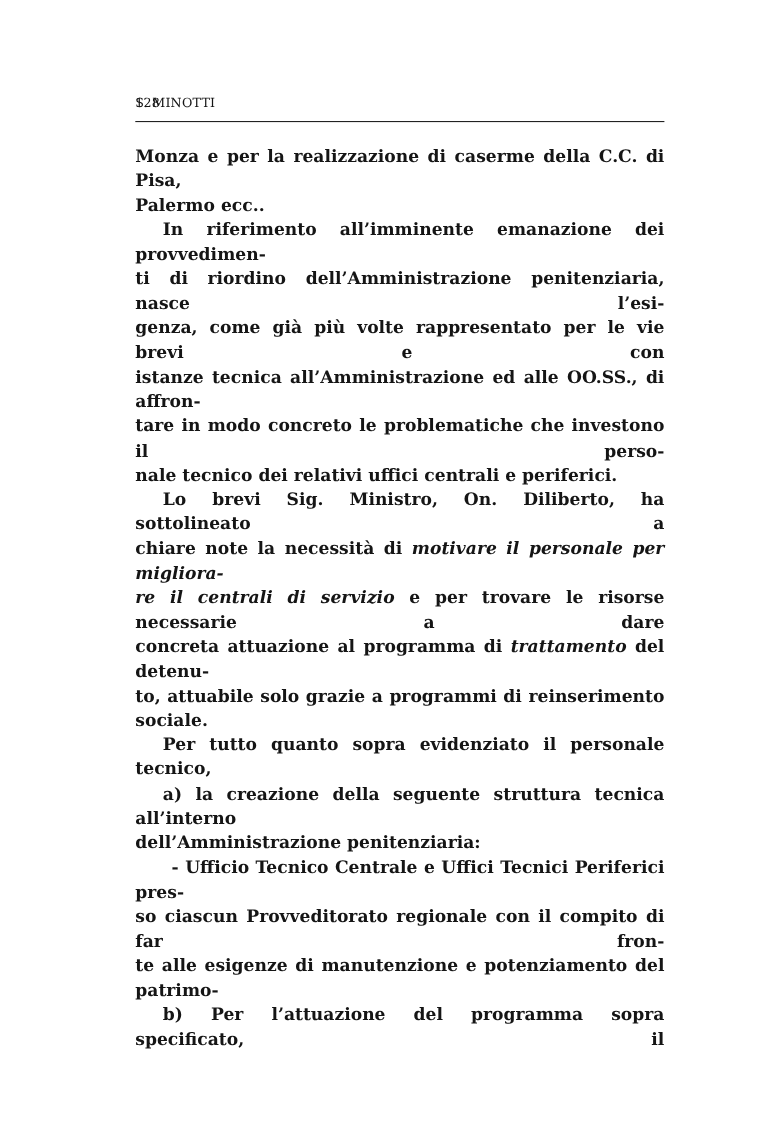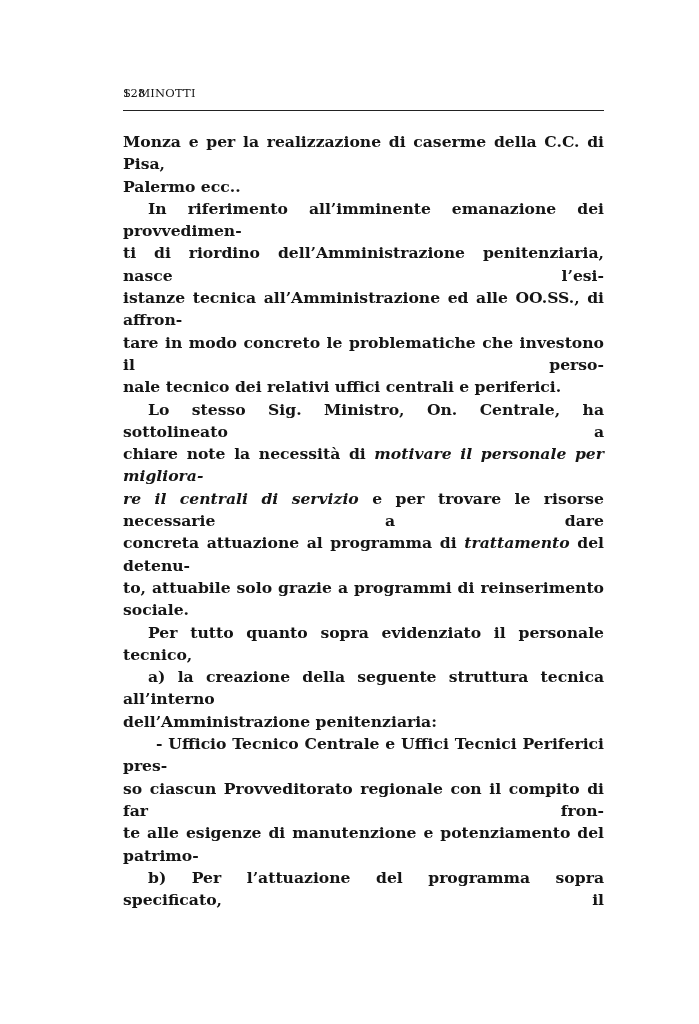--- a/index.html
+++ b/index.html
@@ -30,26 +30,27 @@
   </div>
 
   <div class="body">
     <p>
       <span class="line">Monza e per la realizzazione di caserme della C.C. di Pisa,</span>
       <span class="line last">Palermo ecc..</span>
     </p>
     <p>
       <span class="line ind">In riferimento all’imminente emanazione dei provvedimen-</span>
       <span class="line">ti di riordino dell’Amministrazione penitenziaria, nasce l’esi-</span>
+      <span class="line">genza, come già più volte rappresentato per le vie brevi e con</span>
       <span class="line">istanze tecnica all’Amministrazione ed alle OO.SS., di affron-</span>
       <span class="line">tare in modo concreto le problematiche che investono il perso-</span>
       <span class="line last">nale tecnico dei relativi uffici centrali e periferici.</span>
     </p>
     <p>
-      <span class="line ind">Lo stesso Sig. Ministro, On. Centrale, ha sottolineato a</span>
+      <span class="line ind">Lo brevi Sig. Ministro, On. Diliberto, ha sottolineato a</span>
       <span class="line"><span>chiare note la necessità di </span><em>motivare il personale per migliora-</em></span>
       <span class="line"><em>re il centrali di servizio</em><span> e per trovare le risorse necessarie a dare</span></span>
       <span class="line"><span>concreta attuazione al programma di </span><em>trattamento</em><span> del detenu-</span></span>
       <span class="line last">to, attuabile solo grazie a programmi di reinserimento sociale.</span>
     </p>
     <p>
       <span class="line ind last">Per tutto quanto sopra evidenziato il personale tecnico,</span>
     </p>
 
 

